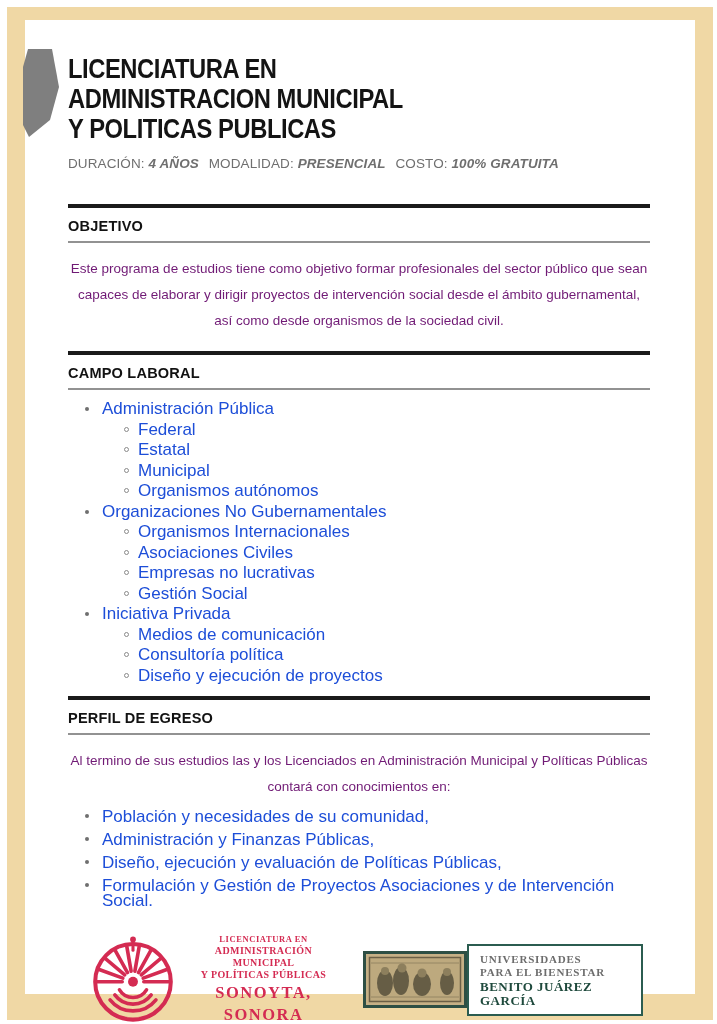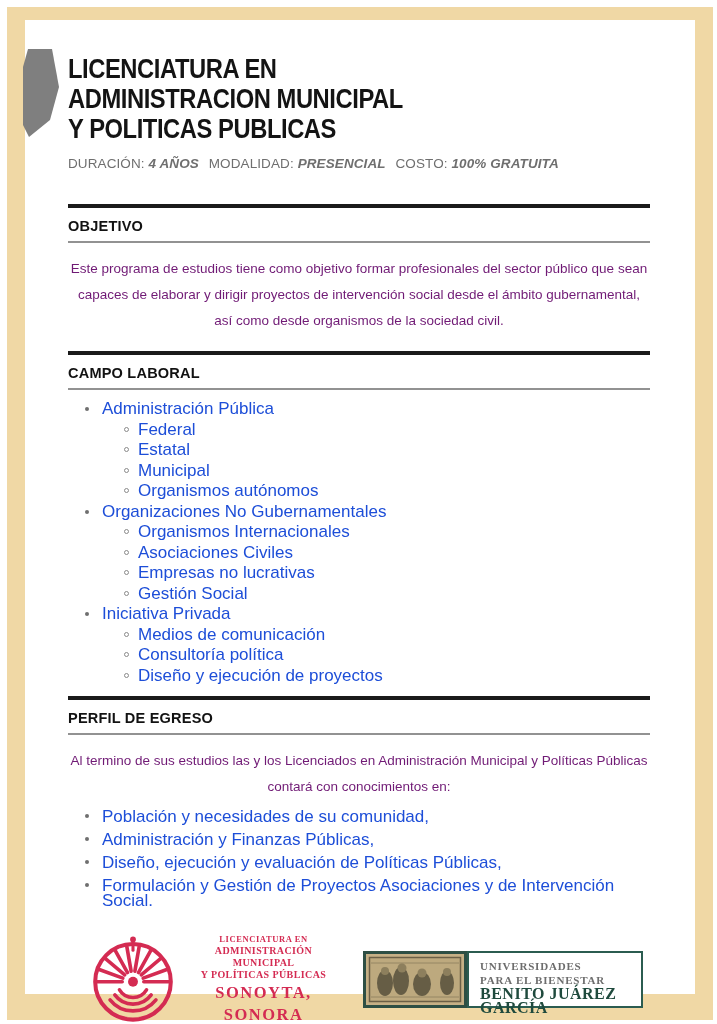--- a/index.html
+++ b/index.html
@@ -53,24 +53,24 @@
   .program-logo { display: flex; align-items: center; }
   .maze-svg { width: 90px; height: 90px; flex: 0 0 auto; }
   .program-text { margin-left: 8px; width: 155px; text-align: center;
                   font-family: "Liberation Serif", serif; color: #d42b52; }
   .pt-s { font-size: 8.5px;  font-weight: bold; letter-spacing: 0.6px; line-height: 11px; }
   .pt-m { font-size: 10px;   font-weight: bold; letter-spacing: 0.4px; line-height: 12px; }
   .pt-l { font-size: 16.5px; font-weight: bold; letter-spacing: 1.5px; line-height: 22px; margin-top: 1px; }
 
   .uni-logo { display: flex; align-items: center; margin-left: 22px; }
   .engraving-svg { width: 104px; height: 57px; display: block; }
-  .uni-text-box { width: 176px; height: 57px; border: 2px solid #2b5c50; background: #ffffff;
+  .uni-text-box { width: 176px; height: 72px; border: 2px solid #2b5c50; background: #ffffff;
                   padding: 7px 0 0 11px; font-family: "Liberation Serif", serif; }
   .ut-g { font-size: 11px; color: #6d6d6d; letter-spacing: 0.8px; line-height: 13.5px; font-weight: bold; }
-  .ut-b { font-size: 16px; color: #1f4a3d; letter-spacing: 0.5px; line-height: 14px; font-weight: bold; }
+  .ut-b { font-size: 13px; color: #1f4a3d; letter-spacing: 0.5px; line-height: 14px; font-weight: bold; }
 </style>
 </head>
 <body>
 
 <div class="canvas">
   <div class="frame"></div>
 
   <svg class="bookmark" viewBox="0 0 39 90">
     <polygon points="7,1 31,1 38,39 29,72 8,89 2,77 2,19" fill="#7f7f7f"></polygon>
   </svg>

